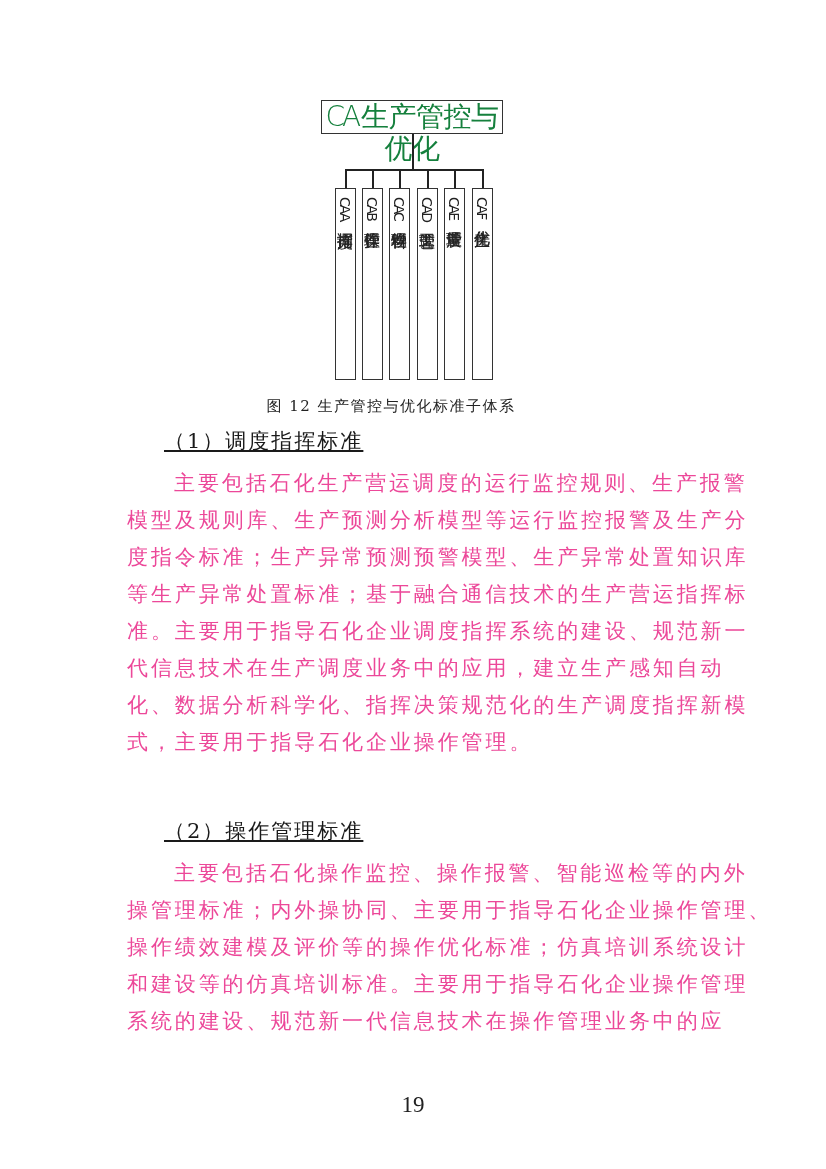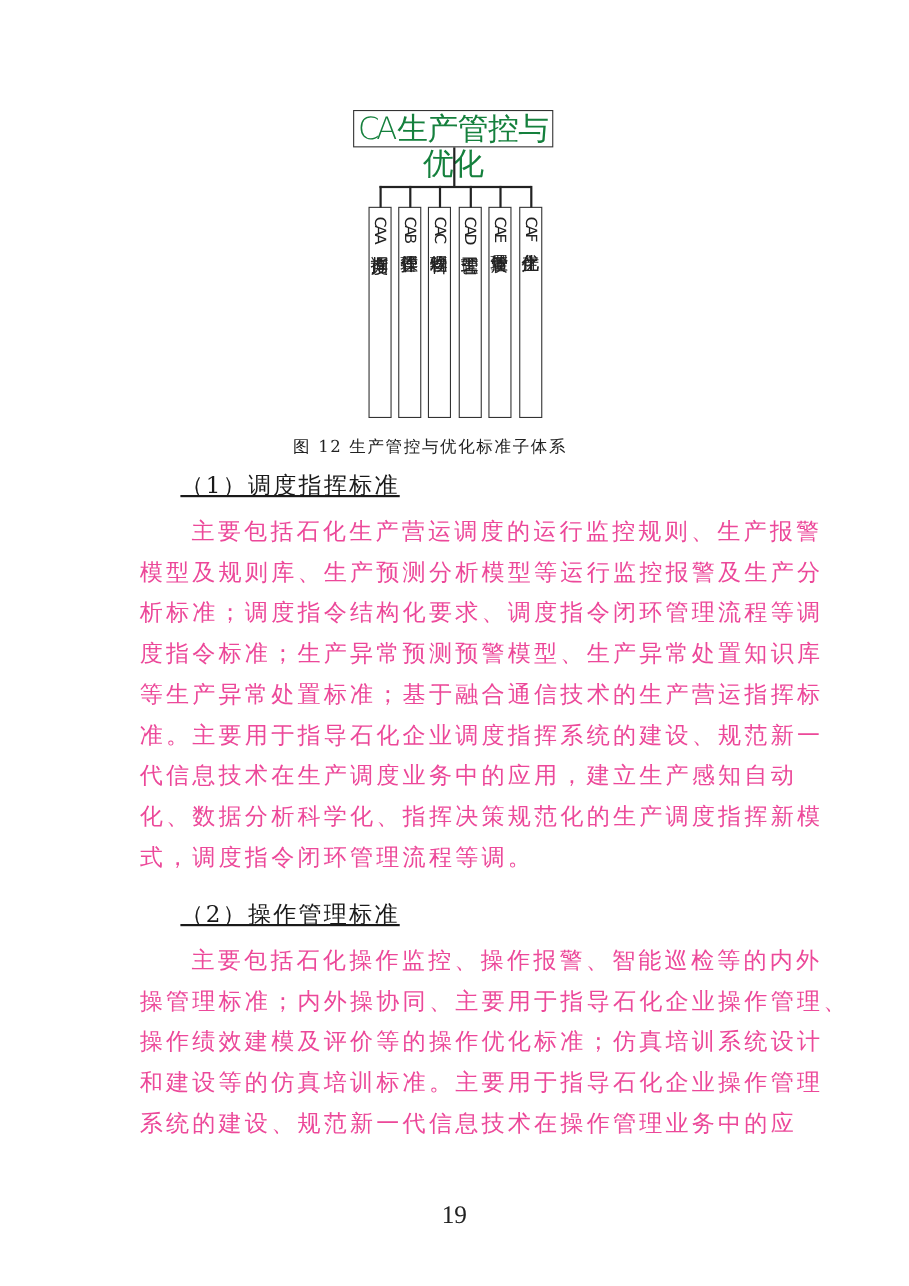--- a/index.html
+++ b/index.html
@@ -76,27 +76,26 @@
       <div class="child-text"><span class="code">CAF</span><span>生产优化</span></div>
     </div>
   </div>
 
   <div class="caption">图 12  生产管控与优化标准子体系</div>
 
   <div class="heading" style="top:427px; left:164px;text-decoration:underline;">（1）调度指挥标准</div>
   <div class="para" style="top:465px;">
     <span class="line indent">主要包括石化生产营运调度的运行监控规则、生产报警</span>
     <span class="line">模型及规则库、生产预测分析模型等运行监控报警及生产分</span>
-    <span class="line">析标准；调度指令结构化要求、调度指令闭环管理流程等调</span>
     <span class="line">度指令标准；生产异常预测预警模型、生产异常处置知识库</span>
     <span class="line">等生产异常处置标准；基于融合通信技术的生产营运指挥标</span>
     <span class="line">准。主要用于指导石化企业调度指挥系统的建设、规范新一</span>
     <span class="line">代信息技术在生产调度业务中的应用，建立生产感知自动</span>
     <span class="line">化、数据分析科学化、指挥决策规范化的生产调度指挥新模</span>
-    <span class="line last">式，调度指令闭环管理流程等调。</span>
+    <span class="line last">式，主要用于指导石化企业操作管理。</span>
   </div>
 
   <div class="heading" style="top:817px; left:164px;text-decoration:underline;">（2）操作管理标准</div>
   <div class="para" style="top:855px;">
     <span class="line indent">主要包括石化操作监控、操作报警、智能巡检等的内外</span>
     <span class="line">操管理标准；内外操协同、主要用于指导石化企业操作管理、</span>
     <span class="line">操作绩效建模及评价等的操作优化标准；仿真培训系统设计</span>
     <span class="line">和建设等的仿真培训标准。主要用于指导石化企业操作管理</span>
     <span class="line">系统的建设、规范新一代信息技术在操作管理业务中的应</span>
   </div>

